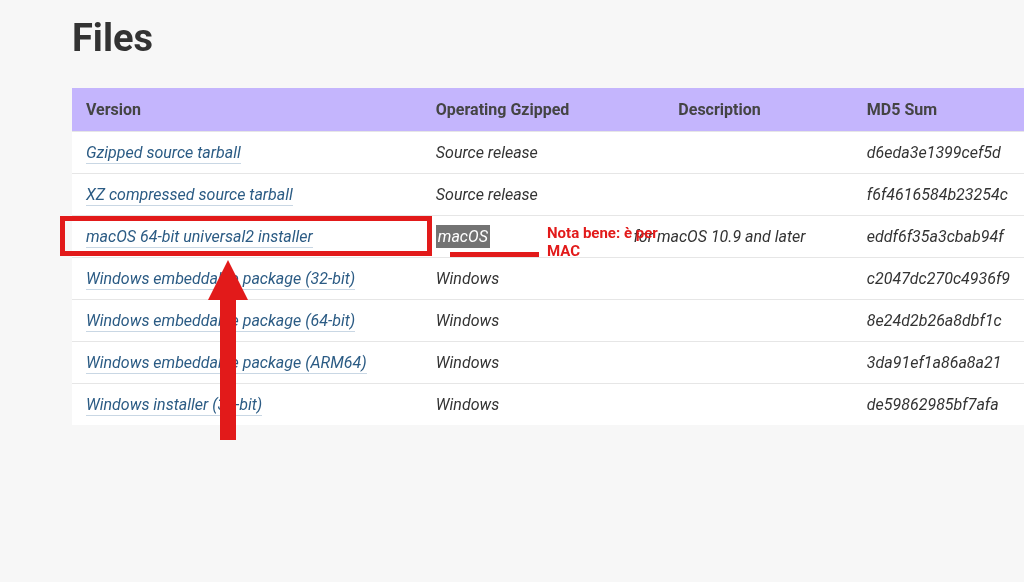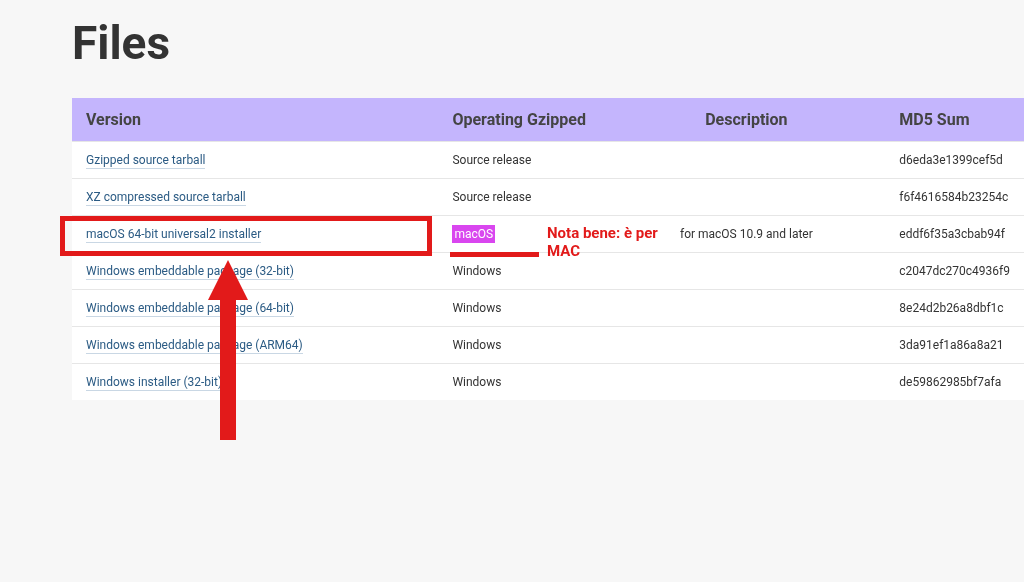--- a/index.html
+++ b/index.html
@@ -12,21 +12,21 @@
       background: #f7f7f7;
       width: 1024px;
       height: 582px;
       overflow: hidden;
       position: relative;
     }
     .container {
       padding: 0 0 0 72px;
     }
     h1 {
-      font-size: 46px;
+      font-size: 38px;
       font-weight: 700;
       color: #333;
       margin-top: 16px;
       margin-bottom: 28px;
     }
     table {
       border-collapse: collapse;
       width: 100%;
       background: #fff;
     }
@@ -34,36 +34,37 @@
       background: #c4b5fd;
       text-align: left;
       padding: 12px 14px;
       font-weight: 700;
       font-size: 16px;
       color: #444;
       border: none;
     }
     td {
       padding: 11px 14px;
-      font-size: 12px;
+      font-size: 16px;
       color: #333;
       border: none;
       vertical-align: middle;
+      font-style: italic;
     }
     tbody tr {
       border-top: 1px solid #e6e6e6;
     }
     a.link {
       color: #2b5b84;
       text-decoration: none;
       border-bottom: 1px solid #c9d7e4;
       padding-bottom: 1px;
     }
     .highlight {
-      background: #d946ef;
+      background: #737373;
       color: #fff;
       padding: 2px 2px;
       margin-top: 12px;
     }
     .col-version { width: 370px; }
     .col-os { width: 170px; }
     .col-desc { width: 280px; text-align: center; }
     .col-md5 { width: auto; }
     .annotation-box {
       position: absolute;

